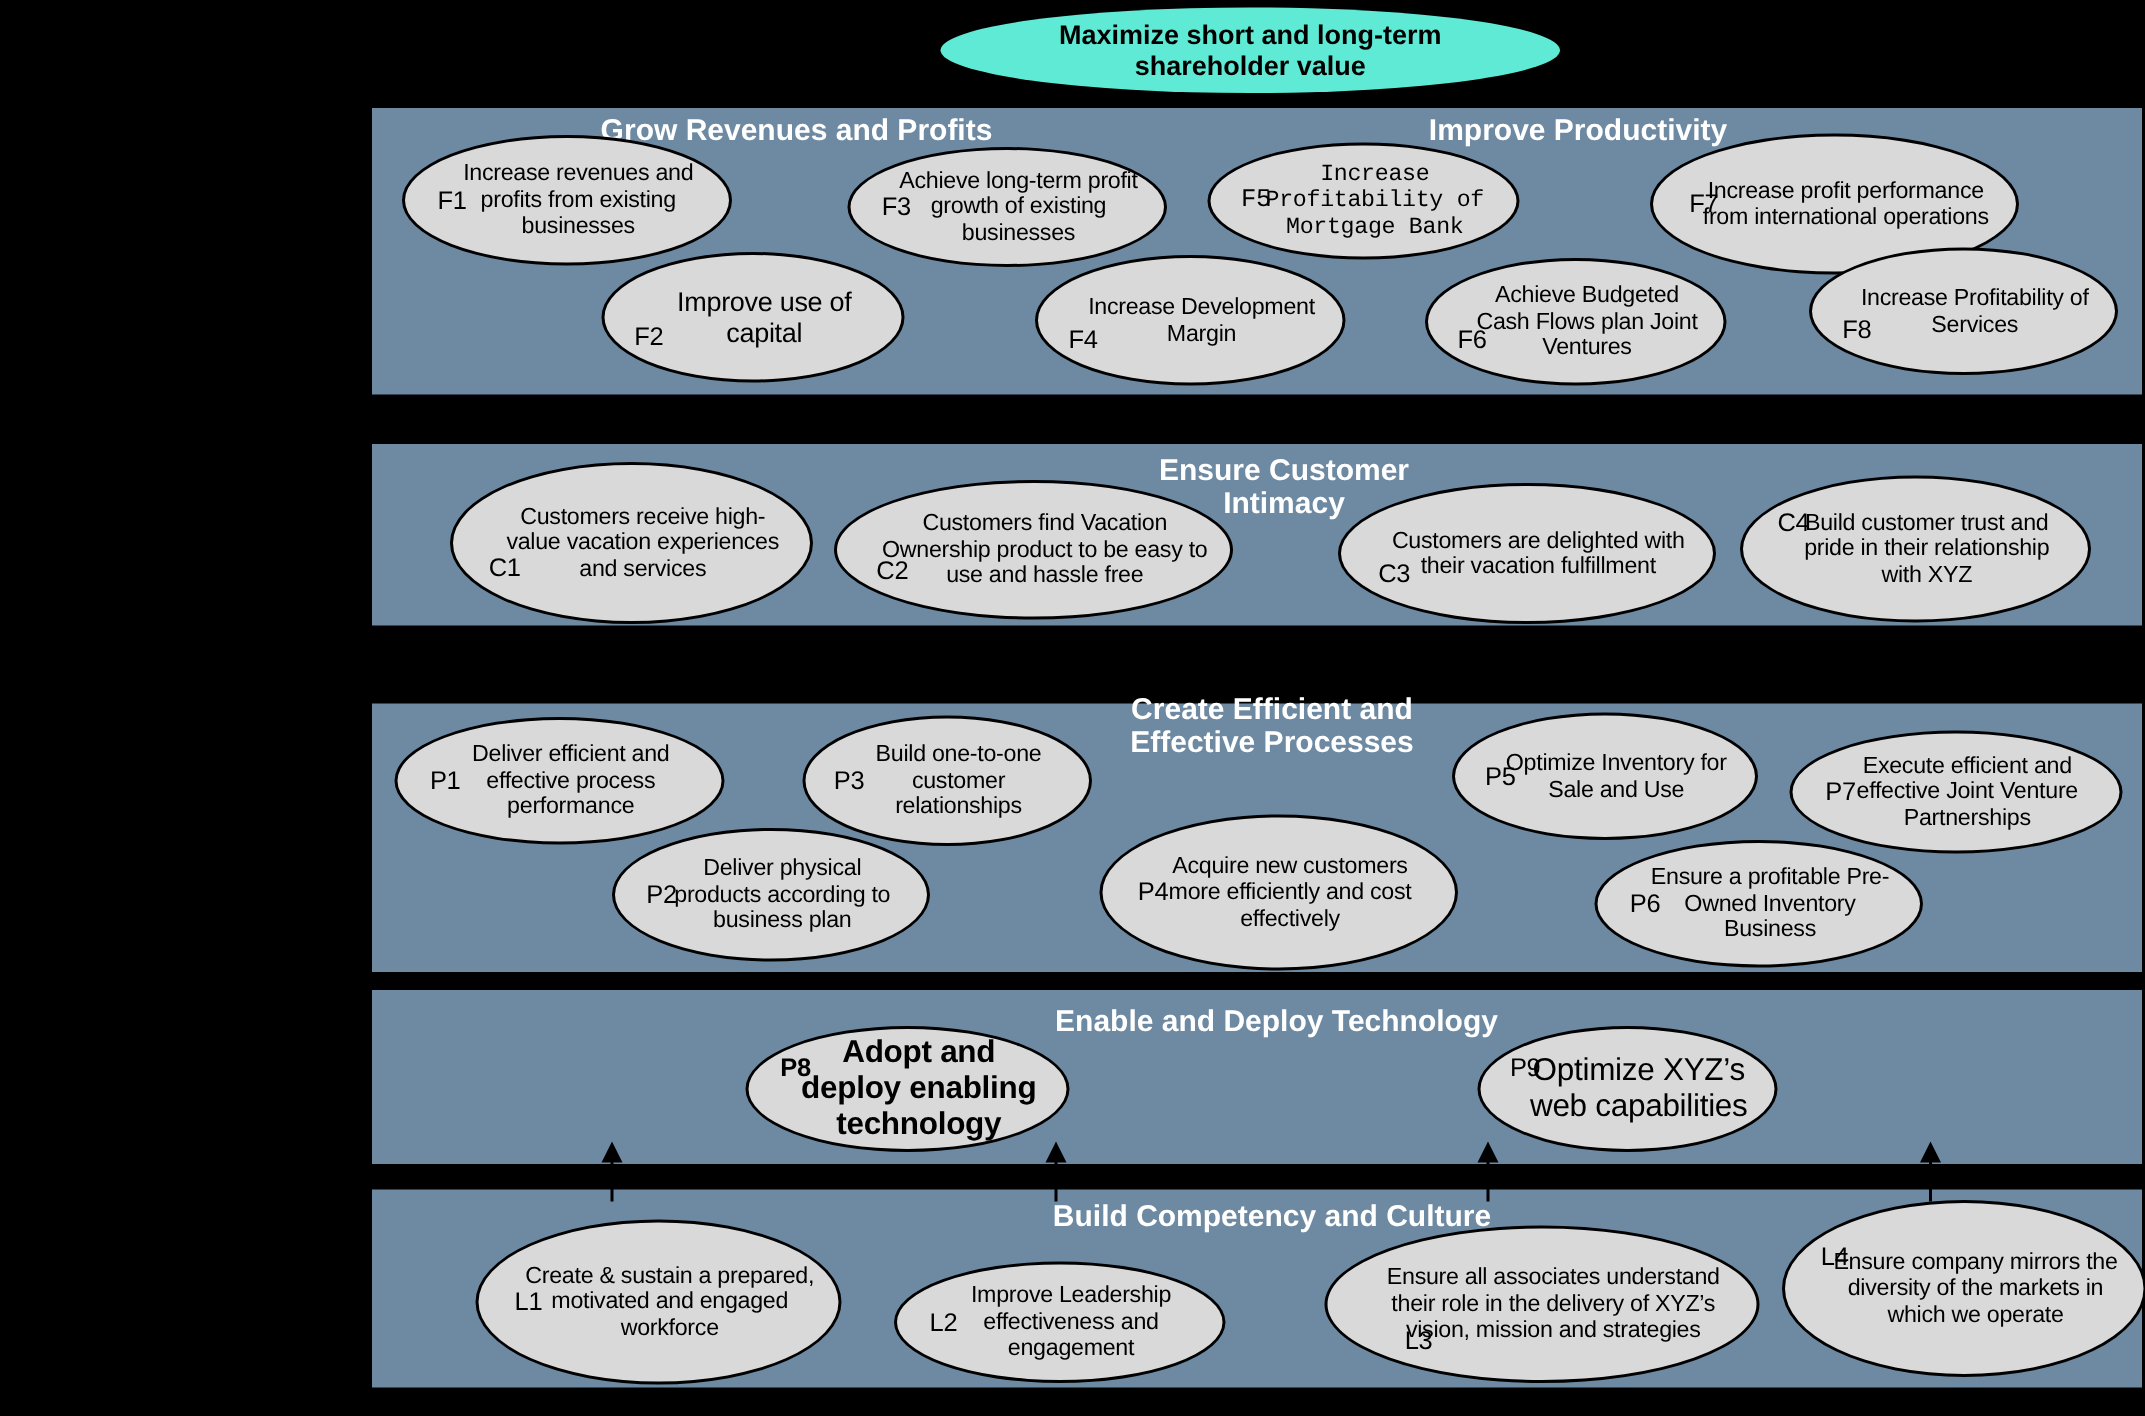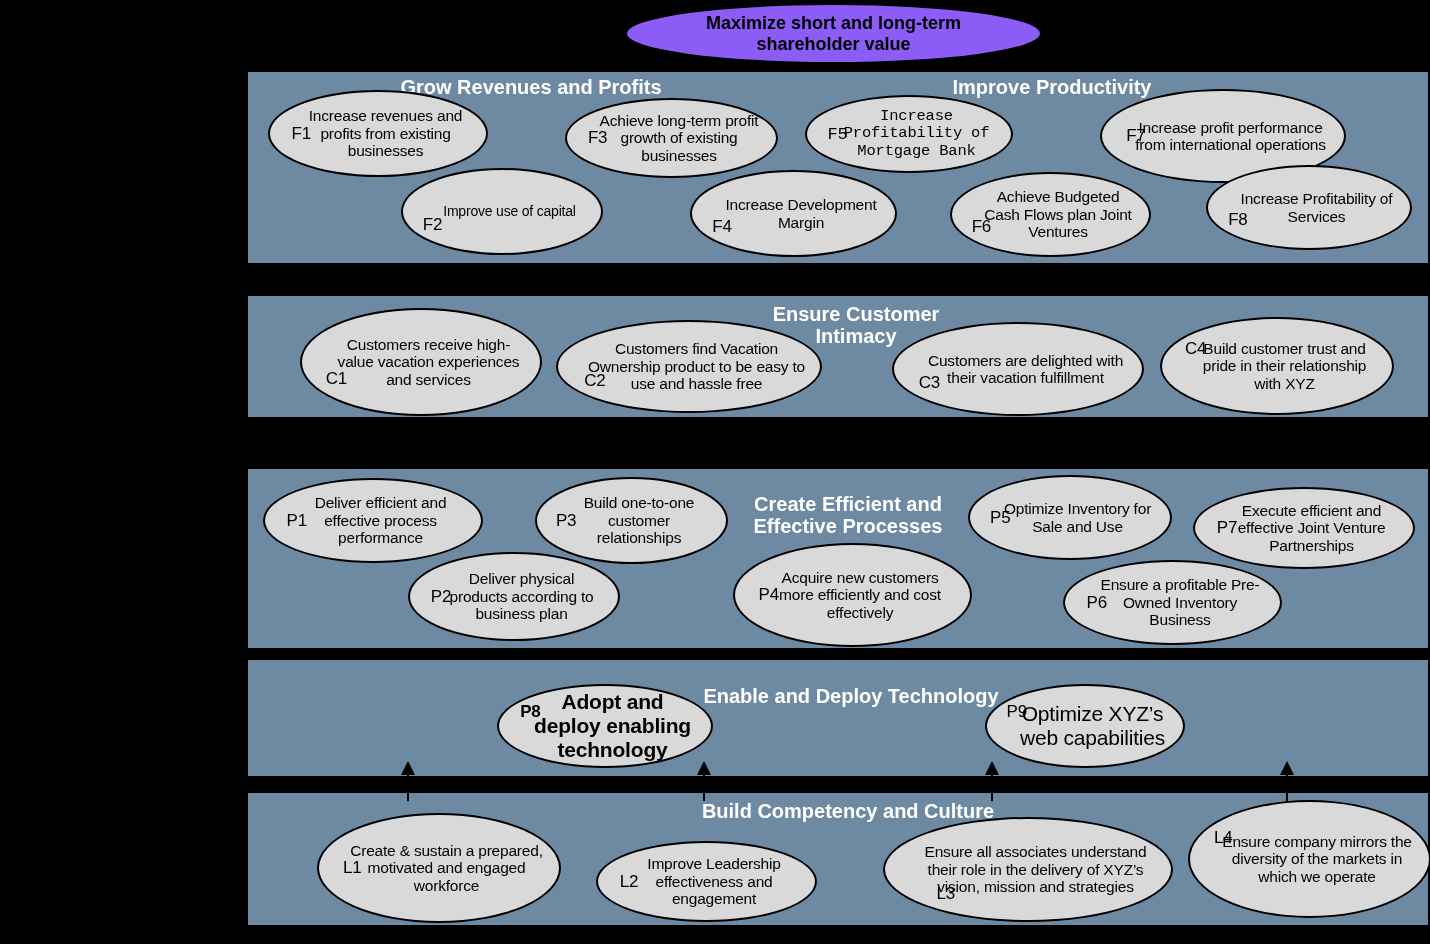--- a/index.html
+++ b/index.html
@@ -16,22 +16,22 @@
 
   .hdr {
     position:absolute; transform:translateX(-50%);
     color:#fff; font-weight:bold; font-size:20px; line-height:1.12;
     text-align:center; white-space:nowrap;
   }
   .hdr.wrap { white-space:normal; }
   .hdr-grow    { left:531px;  top:76px; }
   .hdr-improve { left:1052px; top:76px; }
   .hdr-ensure  { left:856px;  top:303px; width:190px; }
-  .hdr-create  { left:848px;  top:493px; width:205px; }
-  .hdr-enable  { left:851px;  top:685px; }
+  .hdr-create  { left:848px;  top:462px; width:205px; }
+  .hdr-enable  { left:851px;  top:670px; }
   .hdr-build   { left:848px;  top:800px; }
 
   .node {
     position:absolute; border-radius:50%;
     background:#d9d9d9; border:2px solid #000; box-sizing:border-box;
     display:flex; align-items:center; justify-content:center;
     text-align:center; color:#000;
   }
   .ntext {
     font-size:15.5px; line-height:1.13; letter-spacing:-0.2px;
@@ -39,29 +39,29 @@
   }
   .nlabel {
     position:absolute; left:10%; top:50%; transform:translateY(-50%);
     font-size:17px; letter-spacing:-0.2px;
   }
   .lbl-low  .nlabel { top:66%; }
   .lbl-high .nlabel { top:32%; }
 
   .vision {
     position:absolute; left:627px; top:5px; width:413px; height:57px;
-    background:#8b5cf6; border-radius:50%;
+    background:#5eead4; border-radius:50%;
     display:flex; align-items:center; justify-content:flex-start; text-align:center;
   }
   .vision .vtext { font-weight:bold; font-size:18px; line-height:1.15; color:#000; padding:0 40px; }
 
   
   .n-F1 { left:268px;  top:90px;  width:220px; height:87px; }
   .n-F2 { left:401px;  top:168px; width:202px; height:87px; }
-  .n-F2 .ntext { font-size:14px; }
+  .n-F2 .ntext { font-size:18px; }
   .n-F3 { left:565px;  top:98px;  width:213px; height:80px; }
   .n-F4 { left:690px;  top:170px; width:207px; height:87px; }
   .n-F5 { left:805px;  top:95px;  width:208px; height:78px;font-family:Liberation Mono, monospace; }
   .n-F6 { left:950px;  top:172px; width:201px; height:85px; }
   .n-F7 { left:1100px; top:89px;  width:246px; height:94px; }
   .n-F8 { left:1206px; top:165px; width:206px; height:85px; }
   .n-C1 { left:300px;  top:308px; width:242px; height:108px; }
   .n-C2 { left:556px;  top:320px; width:266px; height:93px; }
   .n-C3 { left:892px;  top:322px; width:252px; height:94px; }
   .n-C4 { left:1160px; top:317px; width:234px; height:98px; }

